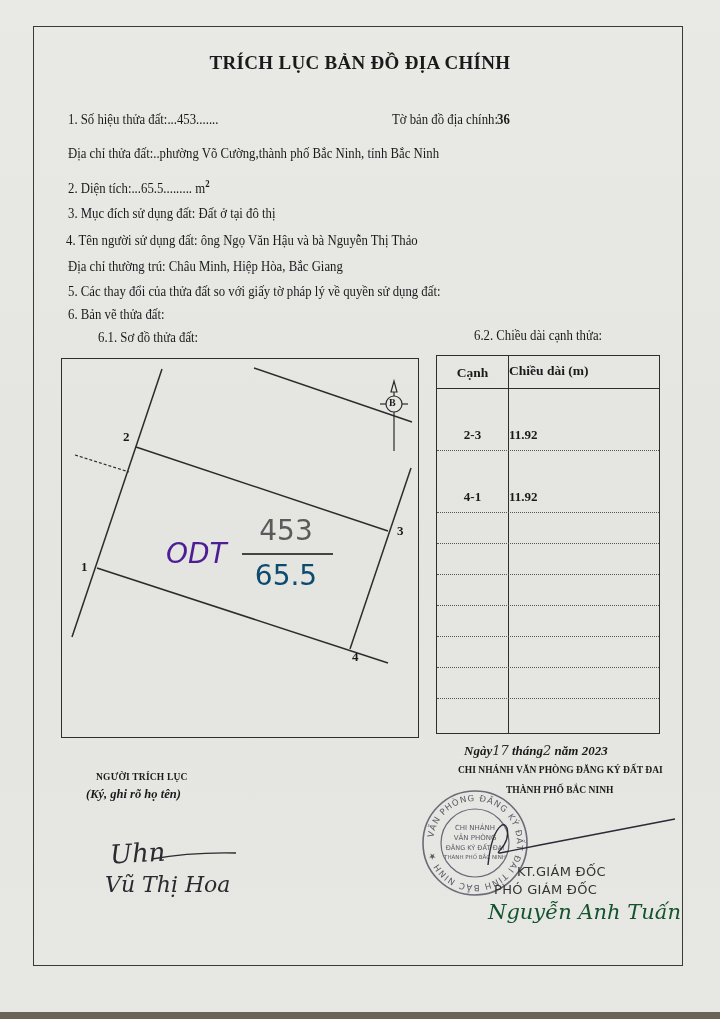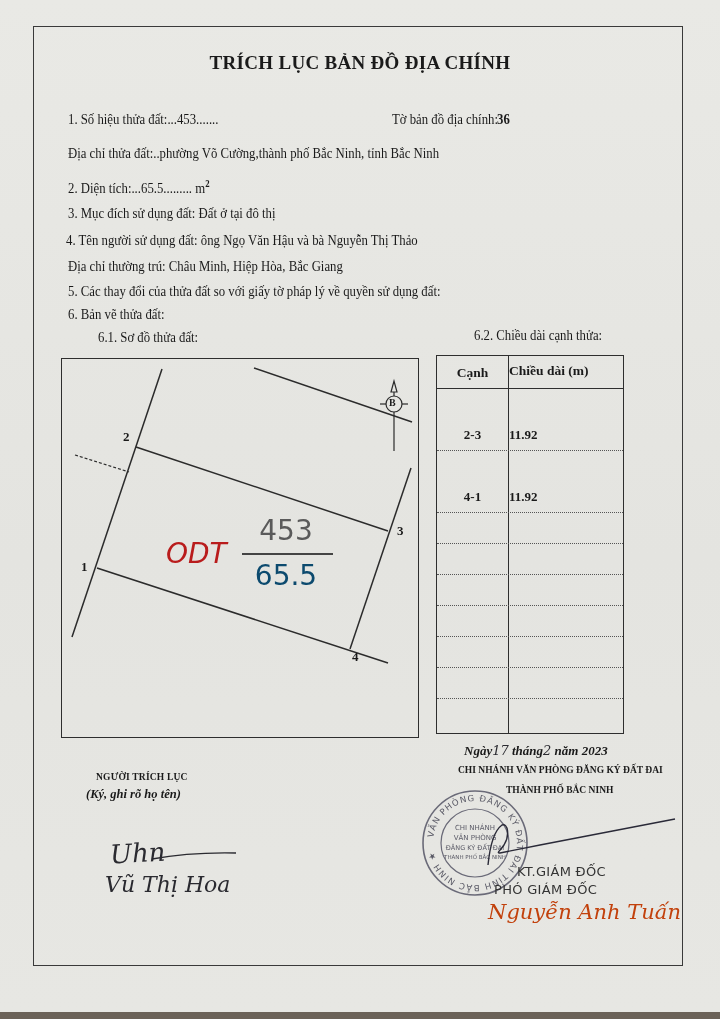--- a/index.html
+++ b/index.html
@@ -28,21 +28,21 @@
     font-weight: bold; font-size: 19px; letter-spacing: 0.3px;
   }
   .line { font-size: 13px; transform: scaleX(0.88); transform-origin: left center; }
   .hdr { font-size: 14.5px; }
   .map-box {
     position: absolute; left: 61px; top: 358px; width: 358px; height: 380px;
     border: 1.4px solid #2e2e2e;
   }
   .map-svg { position: absolute; left: 0; top: 0; }
   .tbl {
-    position: absolute; left: 436px; top: 355px; width: 188px; height: 379px;
+    position: absolute; left: 436px; top: 355px; width: 224px; height: 379px;
     border: 1.4px solid #2e2e2e;
   }
   .tbl-vline {
     position: absolute; left: 71px; top: 0; width: 1.3px; height: 100%;
     background: #2e2e2e;
   }
   .tbl-head {
     position: absolute; left: 0; top: 0; width: 100%; height: 33px;
     border-bottom: 1.4px solid #2e2e2e;
   }
@@ -105,21 +105,21 @@
       <path d="M390,391 L393,380 L396,391 Z" fill="#e6e6e2"></path>
     </g>
   </svg>
   <div class="abs" style="left:327px; top:38px; font-size:10px; font-weight:bold;">B</div>
 
   <div class="abs" style="left:61px; top:70px; font-size:13px; font-weight:bold;">2</div>
   <div class="abs" style="left:19px; top:200px; font-size:13px; font-weight:bold;">1</div>
   <div class="abs" style="left:335px; top:164px; font-size:13px; font-weight:bold;">3</div>
   <div class="abs" style="left:290px; top:290px; font-size:13px; font-weight:bold;">4</div>
 
-  <div class="abs" style="left:104px; top:178px; font-family:'DejaVu Sans', sans-serif; font-size:28px; font-style:italic; color:#b91c1c; font-weight:300;">ODT</div>
+  <div class="abs" style="left:104px; top:178px; font-family:'DejaVu Sans', sans-serif; font-size:28px; font-style:italic; color:#4c1d95; font-weight:300;">ODT</div>
   <div class="abs" style="left:178px; top:155px; width:92px; text-align:center; font-family:'DejaVu Sans', sans-serif; font-size:28px; color:#5a5a5a;">453</div>
   <div class="abs" style="left:180px; top:194px; width:91px; height:1.5px; background:#444;"></div>
   <div class="abs" style="left:178px; top:200px; width:92px; text-align:center; font-family:'DejaVu Sans', sans-serif; font-size:28px; color:#0c4a6e;">65.5</div>
 </div>
 
 <div class="tbl">
   <div class="tbl-vline"></div>
   <div class="tbl-head">
     <div class="th c1">Cạnh</div>
     <div class="th c2">Chiều dài (m)</div>
@@ -172,13 +172,13 @@
   <text x="55" y="62" text-anchor="middle" font-family="DejaVu Sans, sans-serif" font-size="6.5" fill="#5a5a66">ĐĂNG KÝ ĐẤT ĐAI</text>
   <text x="55" y="71" text-anchor="middle" font-family="DejaVu Sans, sans-serif" font-size="5.5" fill="#5a5a66">THÀNH PHỐ BẮC NINH</text>
 </svg>
 
 <svg class="abs" style="left:480px; top:815px;" width="200" height="60">
   <path d="M8,50 C10,30 15,15 22,10 C28,8 30,20 24,30 C20,36 16,38 20,38 L60,30 L195,4" stroke="#2a2a38" stroke-width="1.4" fill="none"></path>
 </svg>
 
 <div class="abs official" style="left:517px; top:864px;">KT.GIÁM ĐỐC</div>
 <div class="abs official" style="left:494px; top:882px;">PHÓ GIÁM ĐỐC</div>
-<div class="abs handwrite" style="left:488px; top:900px; font-size:21px; color:#c2410c;">Nguyễn Anh Tuấn</div>
+<div class="abs handwrite" style="left:488px; top:900px; font-size:21px; color:#14532d;">Nguyễn Anh Tuấn</div>
 
 </body></html>

